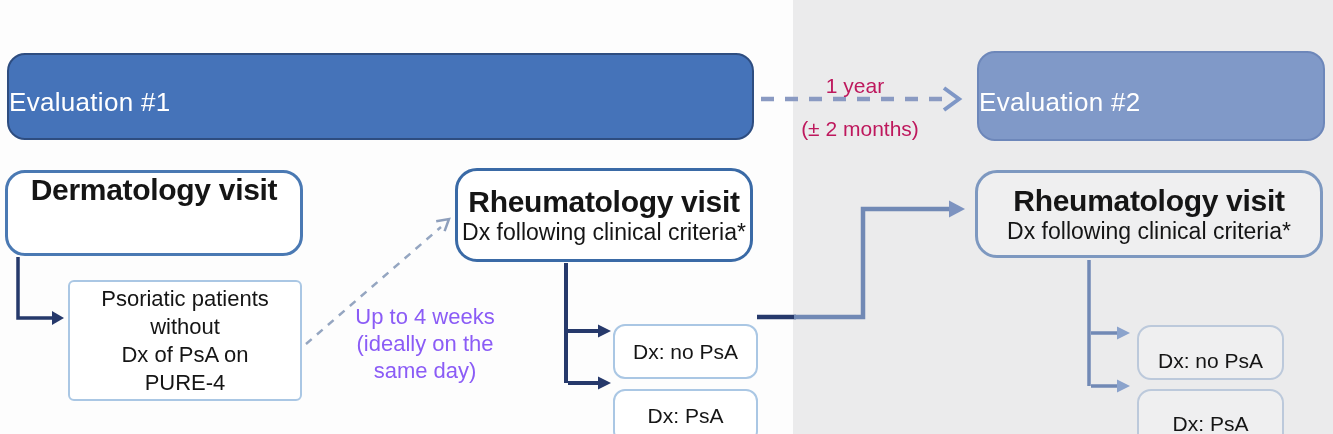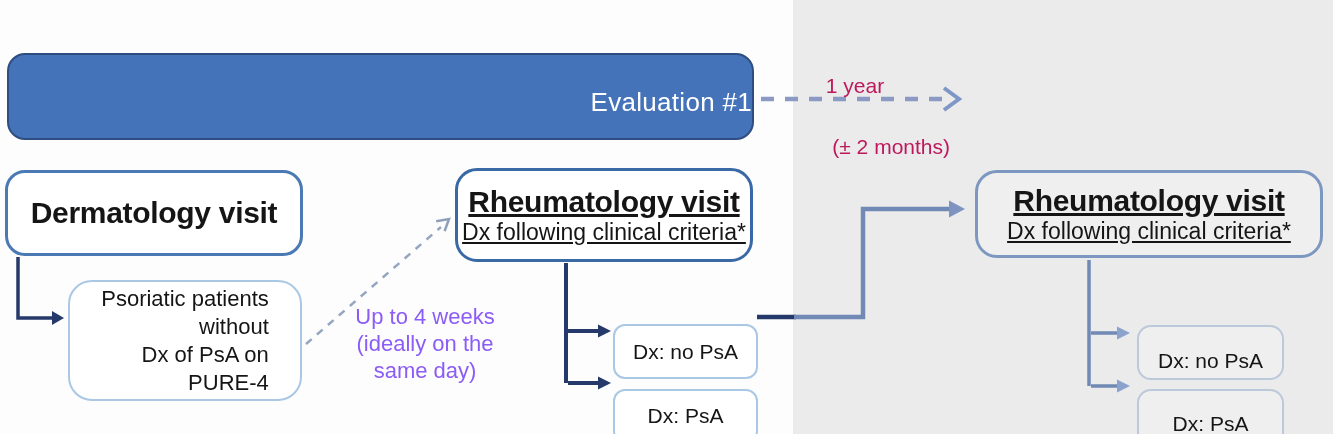--- a/index.html
+++ b/index.html
@@ -7,48 +7,48 @@
     position:relative; width:1333px; height:434px;
     background:#fdfdfd; overflow:hidden;
     font-family:"Liberation Sans", sans-serif;
     color:#151515;
   }
   .abs { position:absolute; box-sizing:border-box; }
 
   .gray-panel { left:793px; top:0; width:540px; height:434px; background:#ebebec; }
 
   .eval-box {
-    display:flex; align-items:center; justify-content:flex-end;
+    display:flex; align-items:center; justify-content:flex-start;
     border-radius:18px; color:#ffffff; font-size:26px; letter-spacing:.3px;
     padding-top:12px;
   }
   .eval-1 { left:7px; top:53px; width:747px; height:87px;
     background:#4573b9; border:2px solid #2e4d80; }
   .eval-2 { left:977px; top:51px; width:348px; height:90px;
     background:#8099c8; border:2px solid #6d87ba; }
 
   .interval-label { text-align:center; font-size:21px; color:#be185d; }
   .lbl-1year   { left:780px; top:74px;  width:150px; }
-  .lbl-2months { left:770px; top:135px; width:180px;text-align:right; }
+  .lbl-2months { left:770px; top:117px; width:180px; }
 
   .derm-box { left:5px; top:170px; width:298px; height:86px;
     background:#ffffff; border:3px solid #4a79b3; border-radius:20px;
-    display:flex; align-items:center; justify-content:center;
+    display:flex; justify-content:center;
     font-size:30px; font-weight:bold; letter-spacing:-.3px; }
 
   .psoriatic-box { left:68px; top:280px; width:234px; height:121px;
-    background:#ffffff; border:2px solid #aac7e4; border-radius:24px;
-    display:flex; align-items:center; justify-content:center; text-align:right;
+    background:#ffffff; border:2px solid #aac7e4; border-radius:6px;
+    display:flex; align-items:center; justify-content:center; text-align:center;
     font-size:22px; line-height:28px; white-space:pre-line; }
 
   .interval-note { left:350px; top:303px; width:150px; text-align:center;
     color:#8b5cf6; font-size:22px; line-height:27px; white-space:pre-line; }
 
   .rheum-box { border-radius:22px; display:flex; flex-direction:column;
-    align-items:center; justify-content:center; text-align:center;text-decoration:underline; }
+    align-items:center; justify-content:center; text-align:center; }
   .rheum-title { font-size:30px; font-weight:bold; letter-spacing:-.3px; }
   .rheum-sub   { font-size:23px; margin-top:0; }
   .rheum-1 { left:455px; top:168px; width:298px; height:94px;
     background:#ffffff; border:3px solid #3a6aa6; }
   .rheum-2 { left:975px; top:170px; width:348px; height:88px;
     background:#efeff0; border:3px solid #7d98c0; }
 
   .dx-box { display:flex; align-items:center; justify-content:center;
     font-size:21px; border-radius:12px;margin-top:32px; }
   .dx-1 { background:#ffffff; border:2px solid #aac7e4; }
@@ -88,20 +88,23 @@
     <polygon points="949,200.5 965,209 949,217.5" fill="#7d93c0"></polygon>
 
     <path d="M1089,260 L1089,386 M1091,333 L1118,333 M1091,386 L1118,386" fill="none" stroke="#7189b5" stroke-width="3.5"></path>
     <polygon points="1117,326.5 1130,333 1117,339.5" fill="#8ba3cc"></polygon>
     <polygon points="1117,379.5 1130,386 1117,392.5" fill="#8ba3cc"></polygon>
   </svg>
 
   <div class="abs eval-box eval-1">
     <span>Evaluation #1</span>
   </div>
+  <div class="abs eval-box eval-2">
+    <span>Evaluation #2</span>
+  </div>
 
   <div class="abs interval-label lbl-1year">1 year</div>
   <div class="abs interval-label lbl-2months">(± 2 months)</div>
 
   <div class="abs derm-box">
     <span>Dermatology visit</span>
   </div>
 
   <div class="abs psoriatic-box">
     <span>Psoriatic patients

